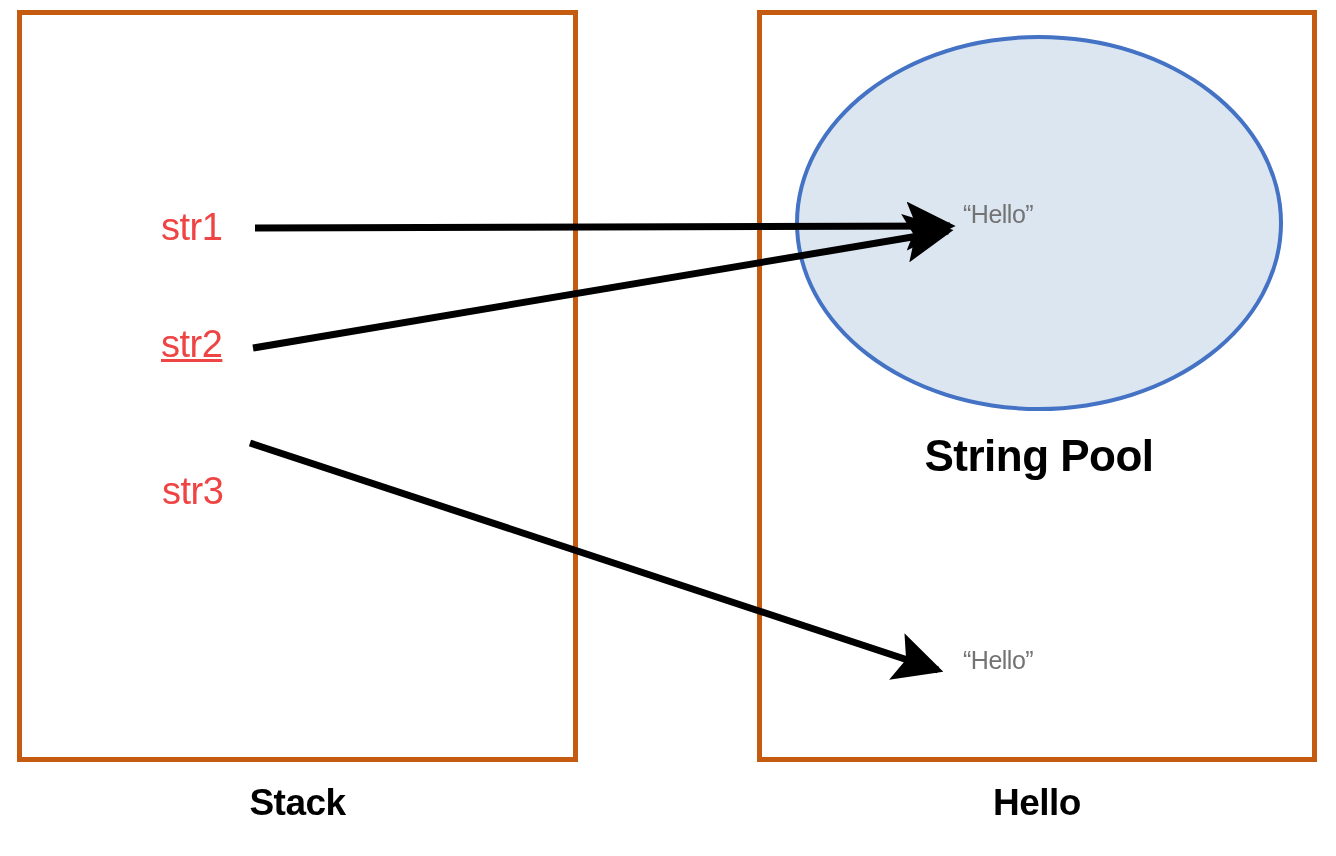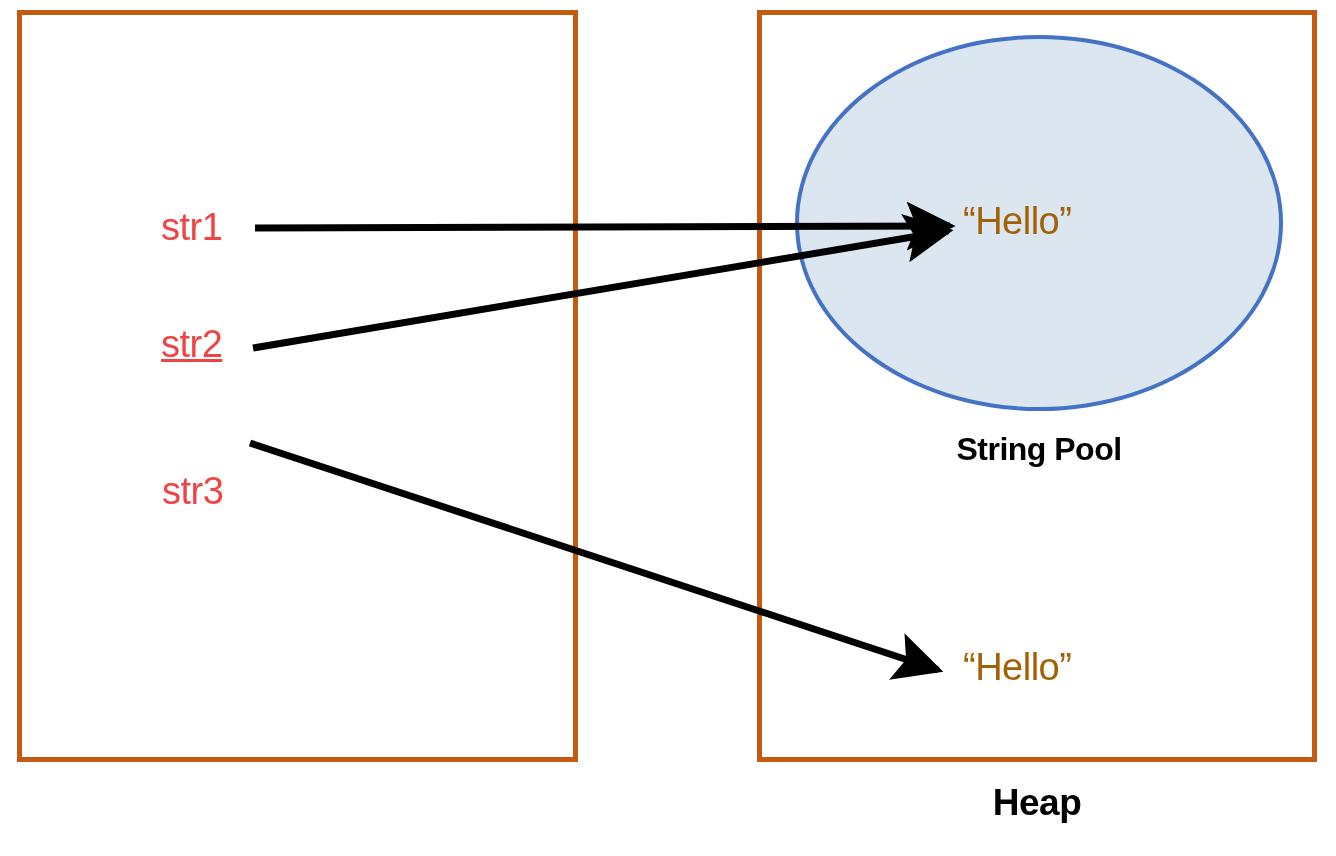--- a/index.html
+++ b/index.html
@@ -54,21 +54,21 @@
   }
   #heap-caption {
     left: 757px;
     top: 782px;
     width: 560px;
   }
   #pool-caption {
     left: 795px;
     top: 431px;
     width: 488px;
-    font-size: 32px;
+    font-size: 44px;
   }
   #string-pool-ellipse {
     position: absolute;
     left: 795px;
     top: 35px;
     width: 488px;
     height: 376px;
     box-sizing: border-box;
     border: 4px solid #4472C4;
     border-radius: 50%;
@@ -81,45 +81,46 @@
     color: #ef4444;
     white-space: nowrap;
     letter-spacing: -0.5px;
   }
   #var-str1 { left: 161px; top: 206px; }
   #var-str2 { left: 161px; top: 323px; text-decoration: underline; }
   #var-str3 { left: 162px; top: 423px; margin-top: 47px; }
   .heap-value {
     position: absolute;
     font-family: "Liberation Sans", sans-serif;
-    font-size: 38px;
-    color: #a16207;
+    font-size: 25px;
+    color: #737373;
     white-space: nowrap;
     letter-spacing: -0.5px;
   }
   #pool-value-hello { left: 963px; top: 200px; }
   #heap-value-hello { left: 963px; top: 646px; }
   #arrow-layer {
     position: absolute;
     left: 0;
     top: 0;
     width: 1336px;
     height: 856px;
     pointer-events: none;
   }
 </style>
 </head>
 <body>
 
 <div id="canvas">
 
   <div class="region-box" id="stack-box"></div>
+  <div class="region-caption" id="stack-caption">Stack</div>
 
   <div class="region-box" id="heap-box"></div>
-  <div class="region-caption" id="heap-caption">Heap</div>
+  <div class="region-caption" id="heap-caption">Hello</div>
 
   <div id="string-pool-ellipse"></div>
   <div class="region-caption" id="pool-caption">String Pool</div>
 
   <div class="var-label" id="var-str1">str1</div>
   <div class="var-label" id="var-str2">str2</div>
   <div class="var-label" id="var-str3">str3</div>
 
   <div class="heap-value" id="pool-value-hello">“Hello”</div>
   <div class="heap-value" id="heap-value-hello">“Hello”</div>

